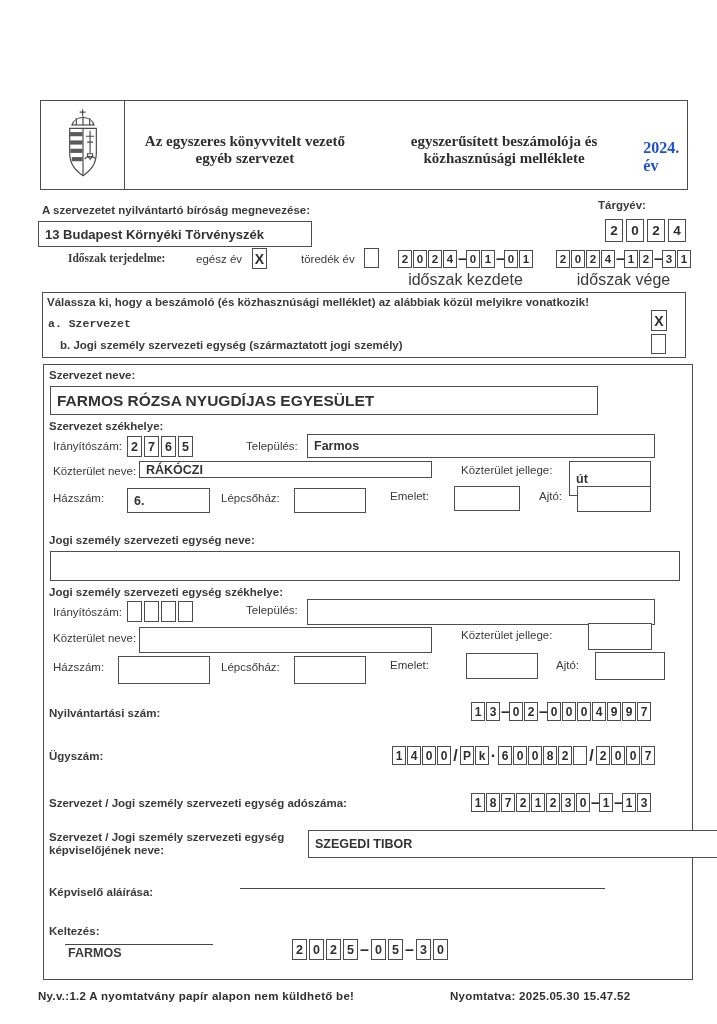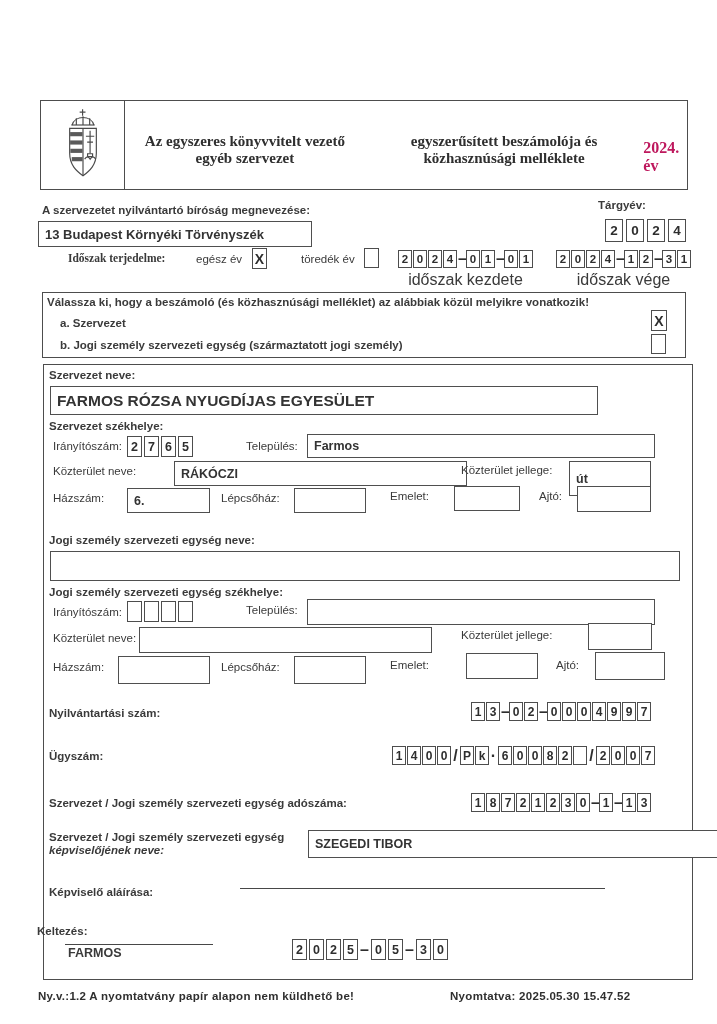--- a/index.html
+++ b/index.html
@@ -26,21 +26,21 @@
   .boxes-md .bsep{width:7px;}
   .boxes-num{gap:1px;} .boxes-num .dcell{width:14px;height:19px;font-size:12px;}
   .boxes-num .bsep{width:7px;}
   .hline{position:absolute;border-bottom:1.6px solid #474747;}
   .header-box{position:absolute;left:40px;top:100px;width:648px;height:90px;box-sizing:border-box;
               border:1.7px solid #4d4d4d;display:flex;}
   .arms-cell{width:84px;box-sizing:border-box;border-right:1.6px solid #4d4d4d;
              display:flex;align-items:center;justify-content:center;}
   .title-cell{flex:1;display:flex;align-items:center;padding-top:9px;}
   .title-line{font-weight:700;font-size:15px;line-height:17px;color:#2f2f2f;text-align:center;}
-  .title-year{font-weight:700;font-size:16px;color:#be185d;margin-top:14px;}
+  .title-year{font-weight:700;font-size:16px;color:#1d4ed8;margin-top:14px;}
   .pk-cell{width:94px;box-sizing:border-box;border-left:1.6px solid #4d4d4d;
            display:flex;align-items:center;justify-content:center;font-size:15.5px;color:#333;
            letter-spacing:0.5px;}
   .caption{position:absolute;font-size:16px;color:#3a3a3a;text-align:center;}
   .footer{position:absolute;font-size:11.5px;font-weight:700;color:#2f2f2f;letter-spacing:0.3px;white-space:nowrap;}
 </style>
 </head>
 <body>
 
 <div class="page">
@@ -107,42 +107,42 @@
       <span class="dcell">1</span>
       <span class="dcell">2</span>
       <span class="bsep">–</span>
       <span class="dcell">3</span>
       <span class="dcell">1</span>
     </div>
   <div class="caption" style="left:556px;top:271px;width:135px;">időszak vége</div>
 
   <div class="frame" style="left:42px;top:292px;width:644px;height:66px;"></div>
   <div class="lb b" style="left:47px;top:296px;">Válassza ki, hogy a beszámoló (és közhasznúsági melléklet) az alábbiak közül melyikre vonatkozik!</div>
-  <div class="lb b" style="left:60px;top:317px;">a. Szervezet</div>
+  <div class="lb b" style="left:48px;top:317px;font-family:Liberation Mono, monospace;">a. Szervezet</div>
   <div class="cb" style="left:651px;top:310px;width:16px;height:21px;">X</div>
   <div class="lb b" style="left:60px;top:339px;">b. Jogi személy szervezeti egység (származtatott jogi személy)</div>
   <div class="cb" style="left:651px;top:334px;width:15px;height:20px;"></div>
 
   <div class="frame" style="left:43px;top:364px;width:650px;height:616px;"></div>
 
   <div class="lb b" style="left:49px;top:369px;">Szervezet neve:</div>
   <div class="vbox" style="left:50px;top:386px;width:548px;height:29px;font-size:15.5px;">FARMOS RÓZSA NYUGDÍJAS EGYESÜLET</div>
 
   <div class="lb b" style="left:49px;top:420px;">Szervezet székhelye:</div>
   <div class="lb" style="left:53px;top:440px;">Irányítószám:</div>
   <div class="dgroup boxes-lg" style="left:127px;top:436px;">
       <span class="dcell">2</span>
       <span class="dcell">7</span>
       <span class="dcell">6</span>
       <span class="dcell">5</span>
     </div>
   <div class="lb" style="left:246px;top:440px;">Település:</div>
   <div class="vbox" style="left:307px;top:434px;width:348px;height:24px;">Farmos</div>
   <div class="lb" style="left:53px;top:465px;">Közterület neve:</div>
-  <div class="vbox" style="left:139px;top:461px;width:293px;height:25px;margin-left:35px;">RÁKÓCZI</div>
+  <div class="vbox" style="left:139px;top:461px;width:293px;height:17px;">RÁKÓCZI</div>
   <div class="lb" style="left:461px;top:464px;">Közterület jellege:</div>
   <div class="vbox" style="left:569px;top:461px;width:82px;height:35px;">út</div>
   <div class="lb" style="left:53px;top:492px;">Házszám:</div>
   <div class="vbox" style="left:127px;top:488px;width:83px;height:25px;">6.</div>
   <div class="lb" style="left:221px;top:492px;">Lépcsőház:</div>
   <div class="vbox" style="left:294px;top:488px;width:72px;height:25px;"></div>
   <div class="lb" style="left:390px;top:490px;">Emelet:</div>
   <div class="vbox" style="left:454px;top:486px;width:66px;height:25px;"></div>
   <div class="lb" style="left:539px;top:490px;">Ajtó:</div>
   <div class="vbox" style="left:577px;top:486px;width:74px;height:26px;"></div>
@@ -223,27 +223,27 @@
       <span class="dcell">3</span>
       <span class="dcell">0</span>
       <span class="bsep">–</span>
       <span class="dcell">1</span>
       <span class="bsep">–</span>
       <span class="dcell">1</span>
       <span class="dcell">3</span>
     </div>
 
   <div class="lb b" style="left:49px;top:831px;">Szervezet / Jogi személy szervezeti egység</div>
-  <div class="lb b" style="left:49px;top:844px;font-style:italic;">képviselőjének neve:</div>
+  <div class="lb b" style="left:49px;top:844px;">képviselőjének neve:</div>
   <div class="vbox" style="left:308px;top:830px;width:425px;height:28px;">SZEGEDI TIBOR</div>
 
   <div class="lb b" style="left:49px;top:886px;">Képviselő aláírása:</div>
   <div class="hline" style="left:240px;top:888px;width:365px;"></div>
 
-  <div class="lb b" style="left:37px;top:925px;">Keltezés:</div>
+  <div class="lb b" style="left:49px;top:925px;">Keltezés:</div>
   <div class="lb b" style="left:68px;top:946px;font-size:12.5px;">FARMOS</div>
   <div class="hline" style="left:65px;top:944px;width:148px;"></div>
   <div class="dgroup boxes-lg" style="left:292px;top:939px;">
       <span class="dcell">2</span>
       <span class="dcell">0</span>
       <span class="dcell">2</span>
       <span class="dcell">5</span>
       <span class="bsep">–</span>
       <span class="dcell">0</span>
       <span class="dcell">5</span>

